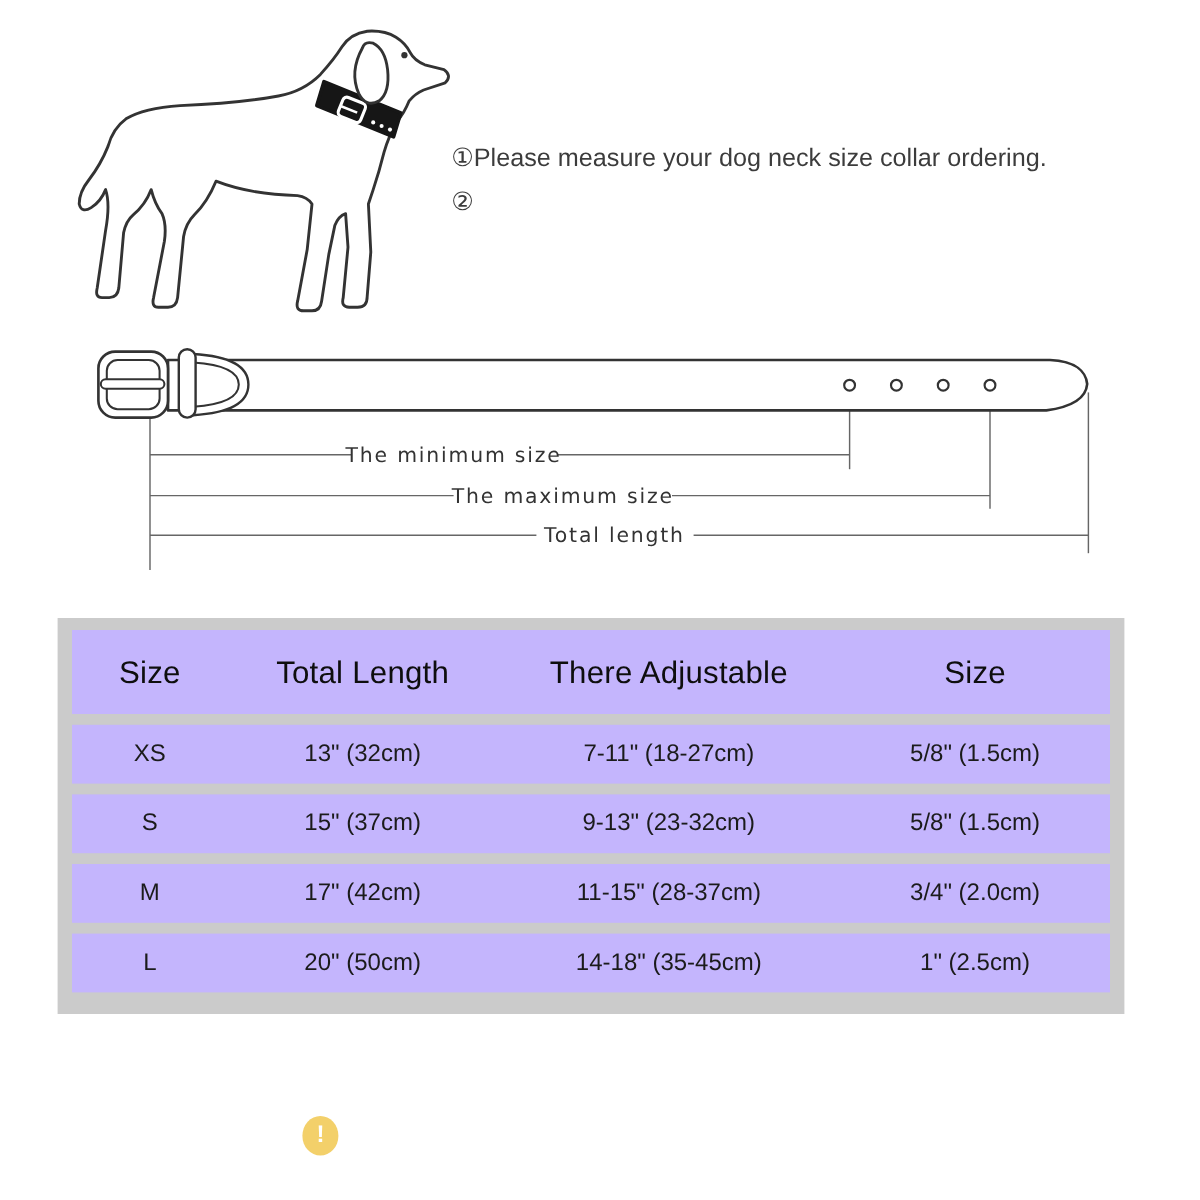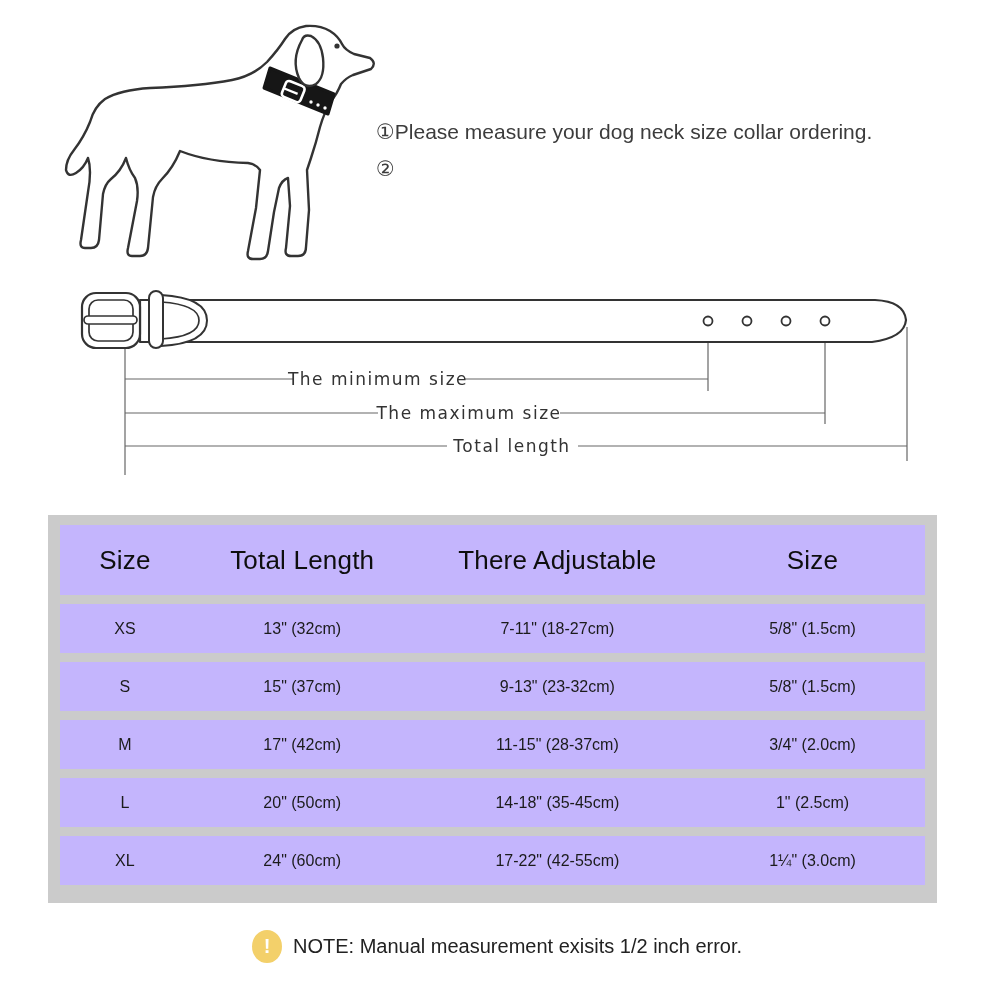--- a/index.html
+++ b/index.html
@@ -33,21 +33,21 @@
     background:var(--table-frame,#cbcbcb);
     padding:10px 12px 18px 12px;
     display:flex;flex-direction:column;gap:9px;
   }
   .trow{
     background:#c4b5fd;display:grid;
     grid-template-columns:15% 26% 33% 26%;
     align-items:center;text-align:center;height:49px;
   }
   .trow.head{height:70px;}
-  .trow .cell{font-size:16px;color:#1b1b1b;}
+  .trow .cell{font-size:20px;color:#1b1b1b;}
   .trow.head .cell{font-size:26px;color:#0e0e0e;letter-spacing:.2px;}
 
   
   .note{position:absolute;left:252px;top:930px;display:flex;align-items:center;gap:11px;}
   .note-icon{
     width:30px;height:33px;border-radius:50%;
     background:var(--note-icon,#f3d06a);color:#fff;
     font-size:20px;font-weight:700;
     display:flex;align-items:center;justify-content:center;
   }
@@ -164,26 +164,19 @@
       <div class="cell">17" (42cm)</div>
       <div class="cell">11-15" (28-37cm)</div>
       <div class="cell">3/4" (2.0cm)</div>
     </div>
     <div class="trow">
       <div class="cell">L</div>
       <div class="cell">20" (50cm)</div>
       <div class="cell">14-18" (35-45cm)</div>
       <div class="cell">1" (2.5cm)</div>
     </div>
-    <div class="trow">
-      <div class="cell">XL</div>
-      <div class="cell">24" (60cm)</div>
-      <div class="cell">17-22" (42-55cm)</div>
-      <div class="cell">1¼" (3.0cm)</div>
-    </div>
   </div>
 
   <div class="note">
     <div class="note-icon">!</div>
-    <div class="note-text">NOTE: Manual measurement exisits 1/2 inch error.</div>
   </div>
 
 </div>
 
 </body></html>

